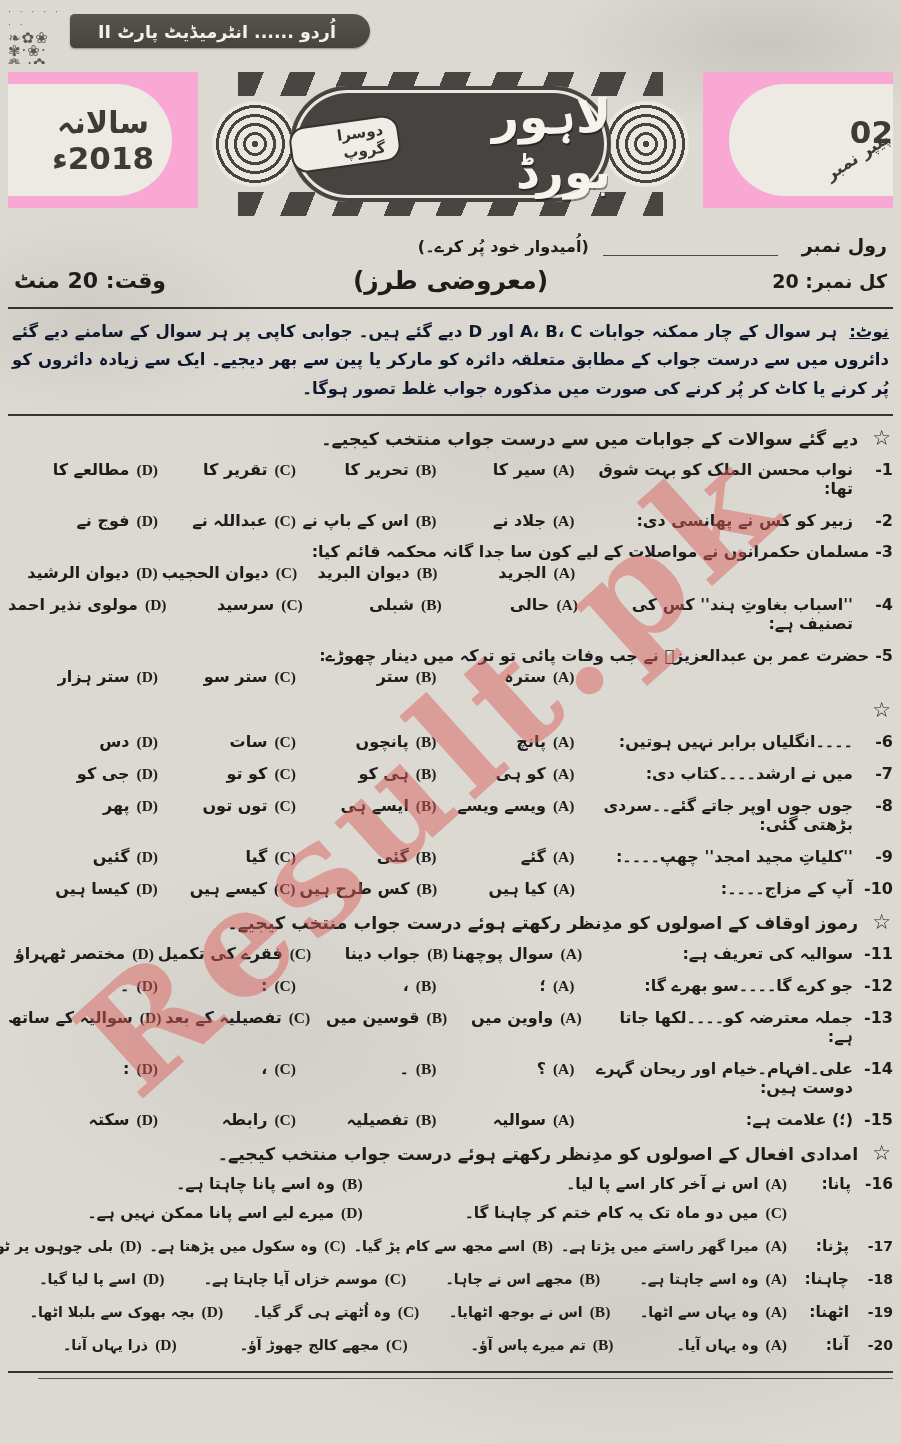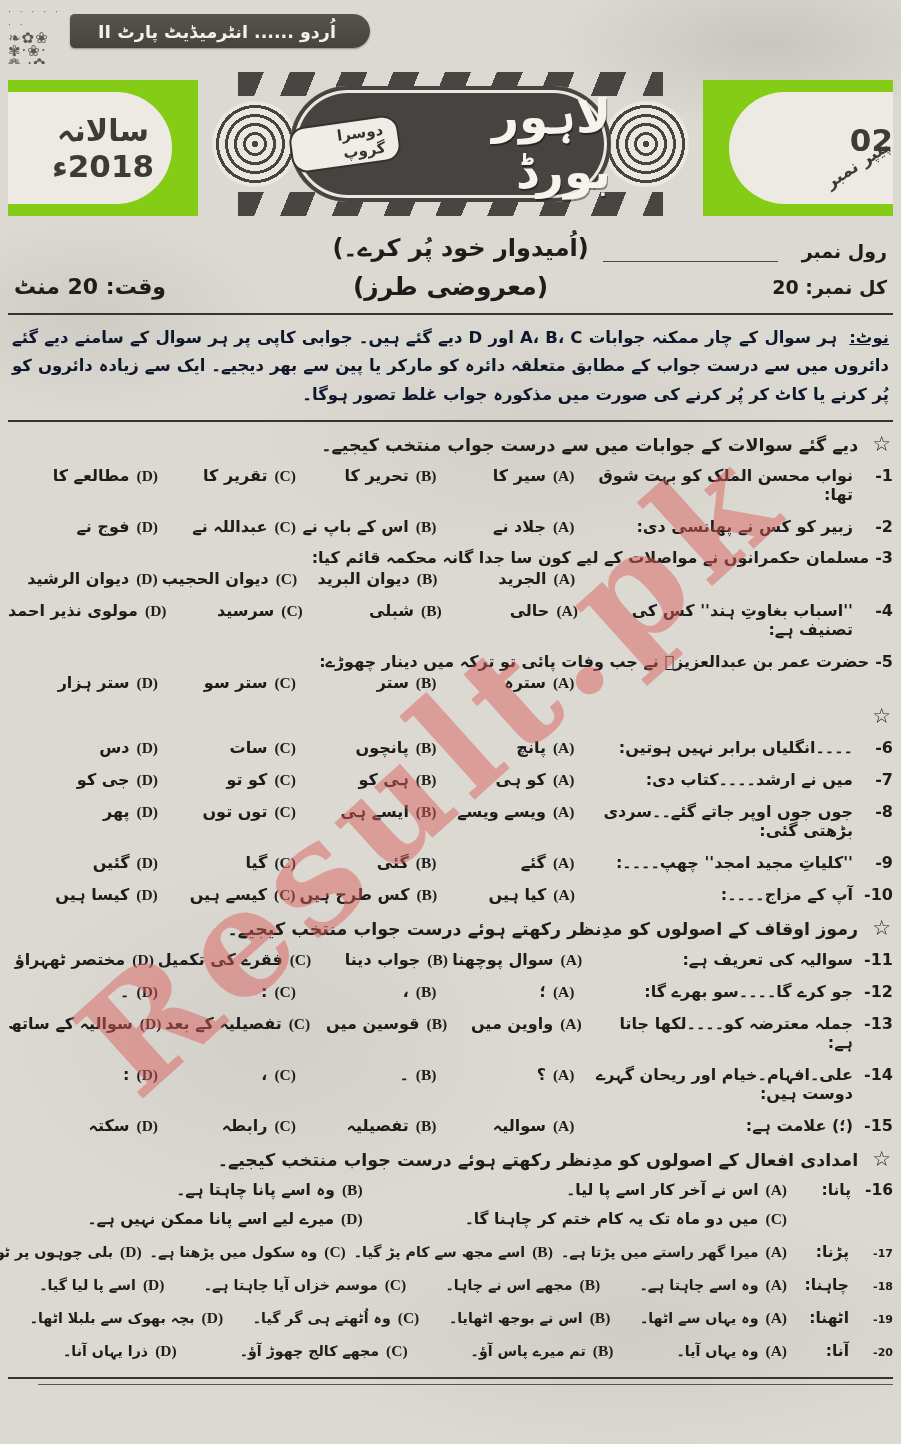--- a/index.html
+++ b/index.html
@@ -36,21 +36,21 @@
     margin-top:8px; margin-right:4px;
     background:linear-gradient(#55544f,#45443f);
     color:#f2f1ea; border-radius:6px 22px 22px 6px;
     padding:8px 26px 6px 20px; direction:rtl;
     font-size:17.5px; font-weight:bold; min-width:300px; text-align:center;
     box-shadow:0 1px 2px rgba(0,0,0,.35);
   }
 
   
   .masthead{ display:flex; height:148px; margin-top:2px; position:relative; }
-  .side-box{ position:relative; background:#84cc16; flex:0 0 190px; height:136px; margin-top:10px; }
+  .side-box{ position:relative; background:#f9a8d4; flex:0 0 190px; height:136px; margin-top:2px; }
   .side-box .inner{ position:absolute; top:12px; bottom:12px; background:#eceae3; }
   .session-box .inner{ left:0; right:26px; border-radius:0 64px 64px 0; }
   .paper-box   .inner{ right:0; left:26px;  border-radius:64px 0 0 64px; }
   .session-box{ margin-right:6px; }
   .paper-box{ margin-left:6px; }
   .session-text{ position:absolute; inset:0; display:flex; flex-direction:column; align-items:center; justify-content:center; direction:rtl; }
   .session-text .lbl{ font-size:30px; font-weight:bold; color:#3c3b37; }
   .session-text .yr{ font-size:31px; font-weight:bold; color:#3c3b37; letter-spacing:1px; }
   .paper-text{ position:absolute; inset:0; display:flex; flex-direction:column; align-items:flex-end; justify-content:center; }
   .paper-text .no{ font-size:31px; font-weight:bold; color:#3c3b37; margin-left:-18px; }
@@ -70,21 +70,21 @@
     display:flex; align-items:center; justify-content:center; direction:rtl; gap:18px;
   }
   .board-title{ color:#f4f3ec; font-size:47px; font-weight:bold; letter-spacing:2px; text-shadow:1px 2px 0 rgba(0,0,0,.4); }
   .group-badge{ background:#efede6; color:#34332f; font-size:15px; font-weight:bold;
                 border-radius:16px; padding:3px 14px; border:2px solid #34332f; transform:rotate(-8deg); }
 
   
   .roll-row{ direction:rtl; display:flex; align-items:flex-end; margin:16px 6px 0 6px; font-size:19px; font-weight:bold; }
   .roll-row .lbl{ margin-left:24px; }
   .blank{ display:inline-block; width:175px; border-bottom:1.6px solid #4a4944; height:20px; margin-left:14px; }
-  .roll-hint{ font-size:24px; }
+  .roll-hint{ font-size:16px; }
 
   .marks-row{ direction:rtl; display:flex; align-items:center; margin:10px 6px 0 6px; }
   .marks-row .total{ font-size:19px; font-weight:bold; width:215px; }
   .marks-row .ptype{ flex:1; text-align:center; font-size:25px; font-weight:bold; letter-spacing:1px; }
   .marks-row .time{ width:215px; text-align:left; font-size:22px; font-weight:bold; }
 
   
   .note{ margin-top:12px; border-top:2.6px solid #35342f; border-bottom:2.6px solid #35342f;
          padding:9px 4px 11px 4px; }
   .note p{ direction:rtl; text-align:justify; font-size:16.5px; font-weight:bold; line-height:1.72; color:#0f172a; }
@@ -103,21 +103,21 @@
   .q-text{ padding-left:8px; }
   .opt{ display:flex; gap:7px; align-items:baseline; white-space:nowrap; }
   .opt .k{ direction:ltr; unicode-bidi:isolate; font-family:"Liberation Serif", serif; font-weight:bold; font-size:15.5px; }
   .opt .v{ font-weight:bold; }
 
   .q-grid2{ direction:rtl; display:grid; grid-template-columns:36px 58px 1.18fr 1fr; column-gap:6px;
             padding:7px 0; font-size:15.5px; font-weight:bold; row-gap:11px; align-items:baseline; }
   .q-sentence{ direction:rtl; display:flex; gap:8px; align-items:baseline; padding:7.5px 0;
                font-size:14.2px; font-weight:bold; }
   .q-sentence .vlabel{ width:54px; flex:0 0 auto; font-size:15.5px; }
-  .q-sentence .num{ width:36px; flex:0 0 auto; font-size:11px; }
+  .q-sentence .num{ width:36px; flex:0 0 auto; font-size:14px; }
   .q-sentence .opt{ flex:1 1 auto; }
 
   .bottom-rule{ margin-top:10px; border-top:2.4px solid #35342f; }
   .bottom-rule2{ margin-top:5px; border-top:1.6px solid #55544f; margin-left:30px; }
 </style>
 </head>
 <body>
 
 <div class="sheet">
 

